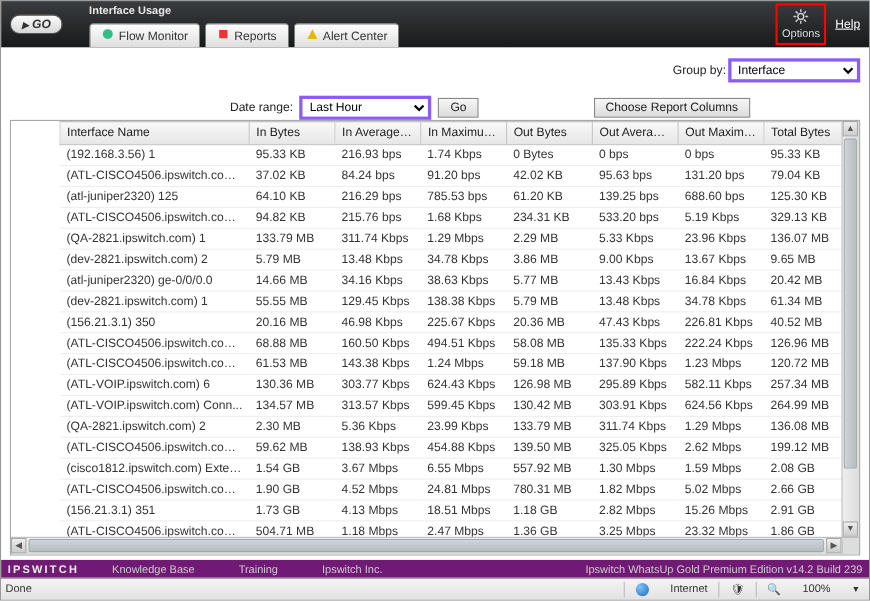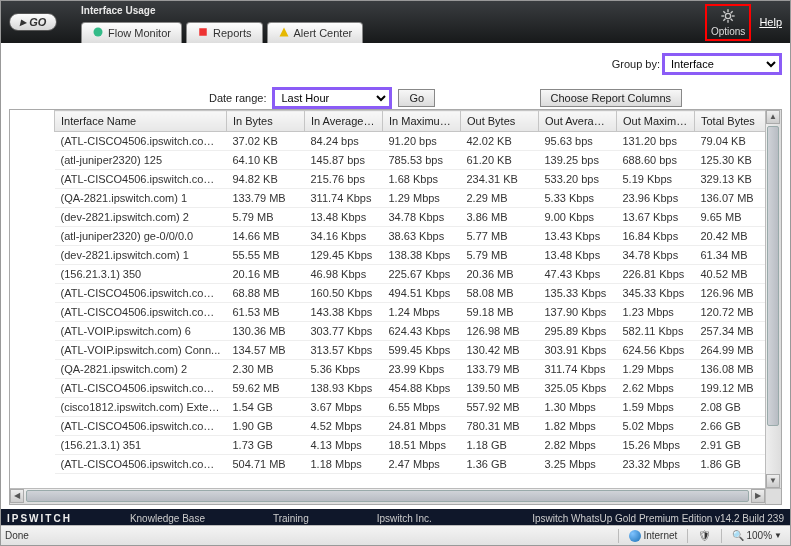--- a/index.html
+++ b/index.html
@@ -248,53 +248,53 @@
     right: 0; bottom: 0;
     width: 16px; height: 16px;
     background: #ddd;
     border-left: 1px solid #bbb;
     border-top: 1px solid #bbb;
   }
   .footer-black {
     position: absolute;
     bottom: 18px; left: 0; right: 0;
     height: 18px;
-    background: #0f172a;
+    background: #701a75;
     color: #ccc;
     display: flex;
     align-items: center;
     font-size: 10px;
     padding: 0 6px;
   }
   .footer-black .brand {
     font-weight: bold;
     letter-spacing: 2px;
     color: #eee;
     margin-right: 30px;
   }
-  .footer-black a { color: #ccc; text-decoration: none; margin-right: 40px; margin-left: 28px; }
+  .footer-black a { color: #ccc; text-decoration: none; margin-right: 40px; }
   .footer-black .edition { margin-left: auto; }
   .status-bar {
     position: absolute;
     bottom: 0; left: 0; right: 0;
     height: 20px;
     background: linear-gradient(#f4f4f4,#e2e2e2);
     border-top: 1px solid #bbb;
     display: flex;
     align-items: center;
     font-size: 10px;
     color: #333;
     padding: 0 4px;
   }
   .status-bar .left { flex: 1; }
   .status-bar .sep { border-left: 1px solid #bbb; height: 14px; margin: 0 6px; }
   .status-bar .zone {
     display: flex;
     align-items: center;
-    gap: 2px;
+    gap: 19px;
     padding: 0 4px;
   }
   .globe {
     width: 12px; height: 12px;
     background: radial-gradient(circle at 30% 30%, #7fc3ff, #1b6fb5);
     border-radius: 50%;
   }
 </style>
 </head>
 <body>
@@ -382,33 +382,43 @@
             <th>In Average Speed</th>
             <th>In Maximum Sp...</th>
             <th>Out Bytes</th>
             <th>Out Average Speed</th>
             <th>Out Maximum Sp...</th>
             <th>Total Bytes</th>
           </tr>
         </thead>
       <tbody id="tbody">
           <tr>
+            <td>(192.168.3.56) 1</td>
+            <td>95.33 KB</td>
+            <td>216.93 bps</td>
+            <td>1.74 Kbps</td>
+            <td>0 Bytes</td>
+            <td>0 bps</td>
+            <td>0 bps</td>
+            <td>95.33 KB</td>
+          </tr>
+          <tr>
             <td>(ATL-CISCO4506.ipswitch.com)...</td>
             <td>37.02 KB</td>
             <td>84.24 bps</td>
             <td>91.20 bps</td>
             <td>42.02 KB</td>
             <td>95.63 bps</td>
             <td>131.20 bps</td>
             <td>79.04 KB</td>
           </tr>
           <tr>
             <td>(atl-juniper2320) 125</td>
             <td>64.10 KB</td>
-            <td>145.87 bps</td>
+            <td>216.29 bps</td>
             <td>785.53 bps</td>
             <td>61.20 KB</td>
             <td>139.25 bps</td>
             <td>688.60 bps</td>
             <td>125.30 KB</td>
           </tr>
           <tr>
             <td>(ATL-CISCO4506.ipswitch.com)...</td>
             <td>94.82 KB</td>
             <td>215.76 bps</td>
@@ -468,21 +478,21 @@
             <td>226.81 Kbps</td>
             <td>40.52 MB</td>
           </tr>
           <tr>
             <td>(ATL-CISCO4506.ipswitch.com)...</td>
             <td>68.88 MB</td>
             <td>160.50 Kbps</td>
             <td>494.51 Kbps</td>
             <td>58.08 MB</td>
             <td>135.33 Kbps</td>
-            <td>345.33 Kbps</td>
+            <td>222.24 Kbps</td>
             <td>126.96 MB</td>
           </tr>
           <tr>
             <td>(ATL-CISCO4506.ipswitch.com)...</td>
             <td>61.53 MB</td>
             <td>143.38 Kbps</td>
             <td>1.24 Mbps</td>
             <td>59.18 MB</td>
             <td>137.90 Kbps</td>
             <td>1.23 Mbps</td>

